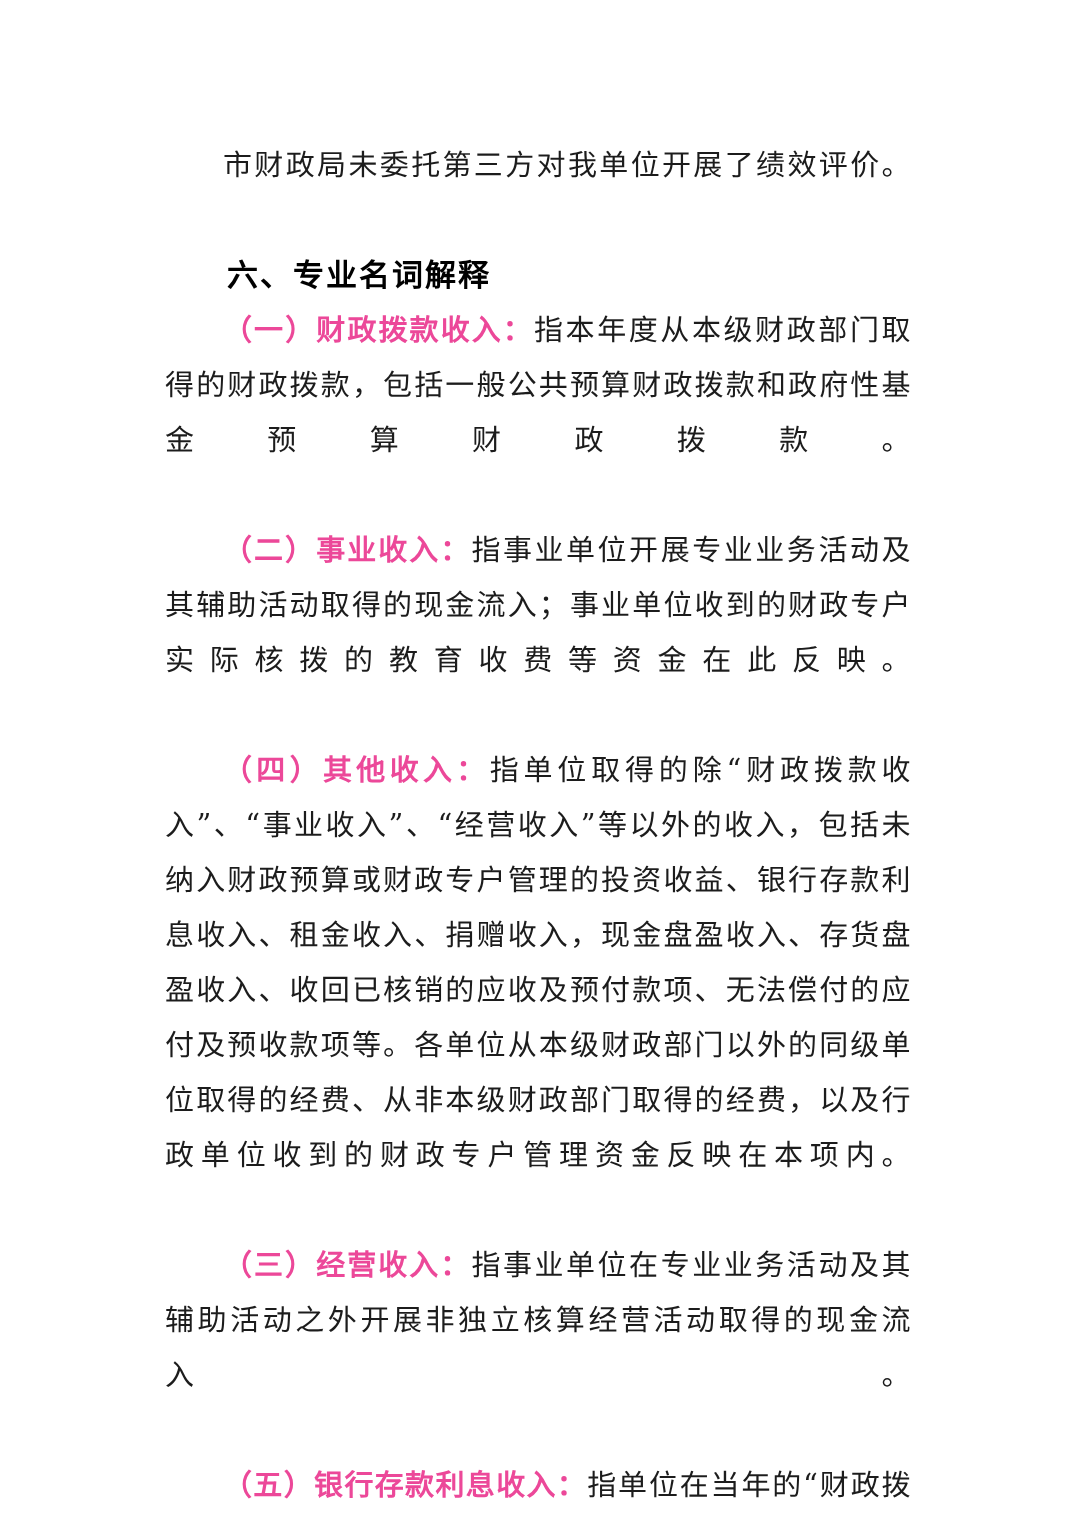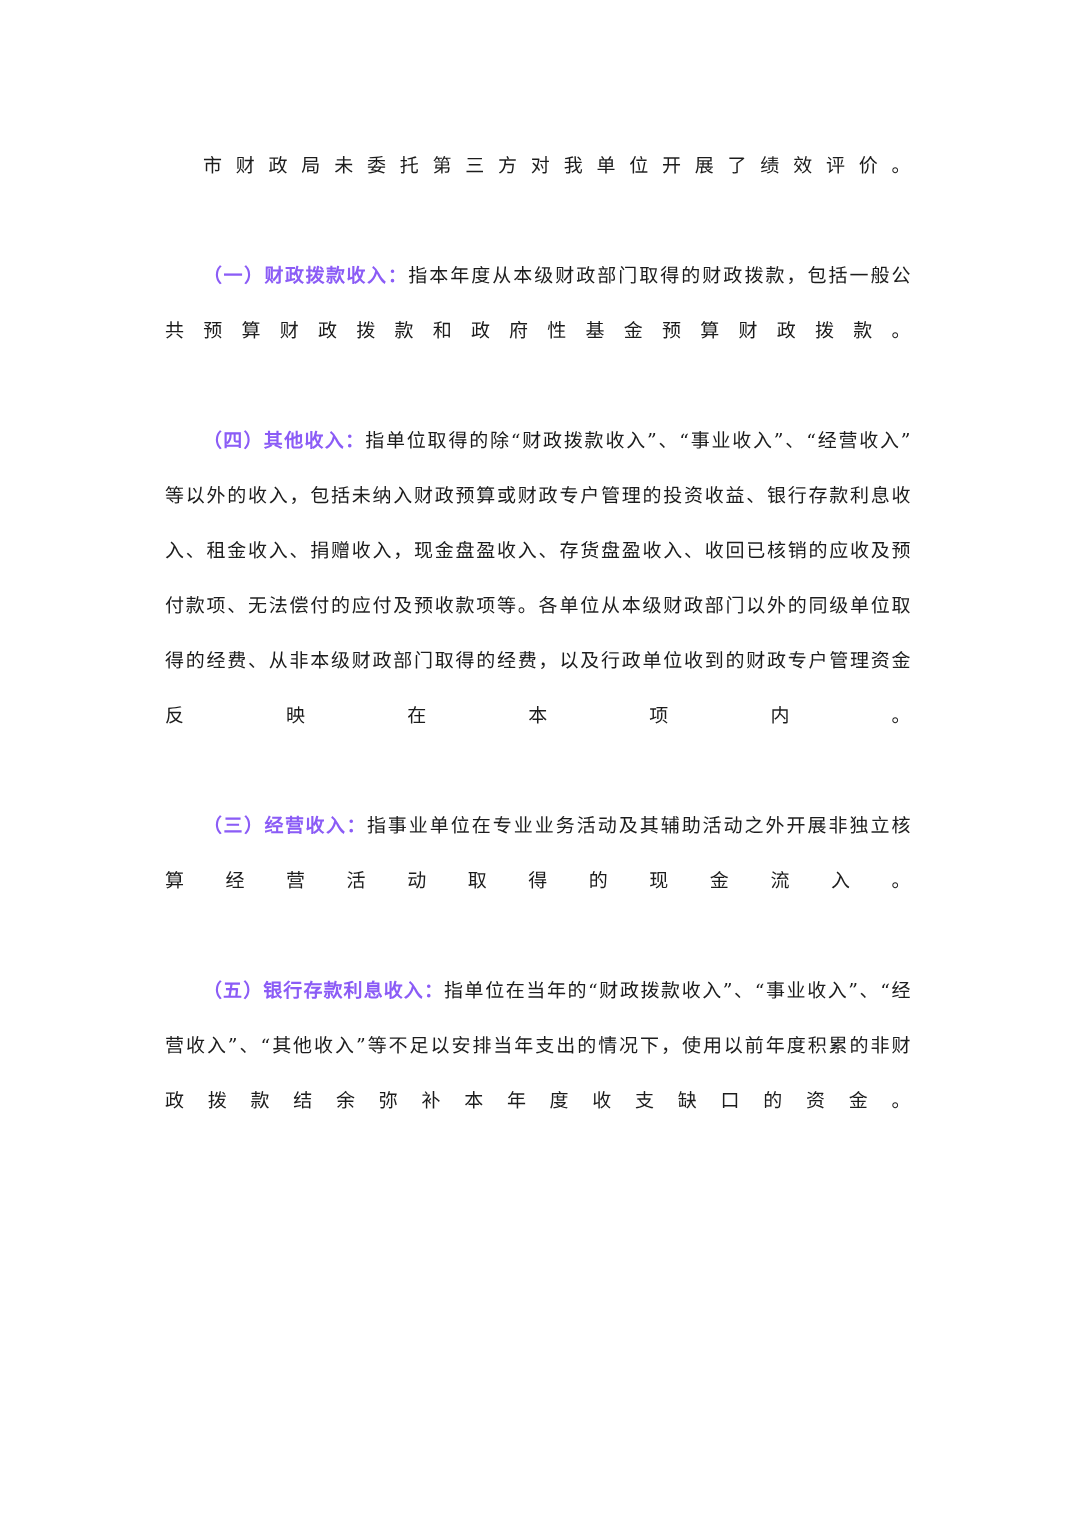--- a/index.html
+++ b/index.html
@@ -20,21 +20,21 @@
 
   .content {
     position: absolute;
     top: 138px;
     left: 165px;
     width: 747px;
     color: #1c1c1c;
   }
 
   .para {
-    font-size: 19px;
+    font-size: 29px;
     line-height: 55px;
     letter-spacing: 1.5px;
     text-align: justify;
     text-indent: 2em;
     color: #1c1c1c;
   }
 
   
   .para::after {
     content: "";
@@ -48,35 +48,37 @@
     font-size: 31px;
     line-height: 55px;
     letter-spacing: 2px;
     text-indent: 2em;
     color: #000000;
   }
 
   .term-label {
     font-family: "Liberation Sans", "DejaVu Sans", sans-serif;
     font-weight: bold;
-    color: #8b5cf6;
+    color: #ec4899;
     letter-spacing: 1px;
   }
 </style>
 </head>
 <body>
 
 <div class="page">
   <div class="content">
 
     <p class="para">市财政局未委托第三方对我单位开展了绩效评价。</p>
 
+    <h2 class="section-heading">六、专业名词解释</h2>
 
     <p class="para"><span class="term-label">（一）财政拨款收入：</span><span>指本年度从本级财政部门取得的财政拨款，包括一般公共预算财政拨款和政府性基金预算财政拨款。</span></p>
 
+    <p class="para"><span class="term-label">（二）事业收入：</span><span>指事业单位开展专业业务活动及其辅助活动取得的现金流入；事业单位收到的财政专户实际核拨的教育收费等资金在此反映。</span></p>
 
     <p class="para"><span class="term-label">（四）其他收入：</span><span>指单位取得的除“财政拨款收入”、“事业收入”、“经营收入”等以外的收入，包括未纳入财政预算或财政专户管理的投资收益、银行存款利息收入、租金收入、捐赠收入，现金盘盈收入、存货盘盈收入、收回已核销的应收及预付款项、无法偿付的应付及预收款项等。各单位从本级财政部门以外的同级单位取得的经费、从非本级财政部门取得的经费，以及行政单位收到的财政专户管理资金反映在本项内。</span></p>
 
     <p class="para"><span class="term-label">（三）经营收入：</span><span>指事业单位在专业业务活动及其辅助活动之外开展非独立核算经营活动取得的现金流入。</span></p>
 
     <p class="para"><span class="term-label">（五）银行存款利息收入：</span><span>指单位在当年的“财政拨款收入”、“事业收入”、“经营收入”、“其他收入”等不足以安排当年支出的情况下，使用以前年度积累的非财政拨款结余弥补本年度收支缺口的资金。</span></p>
 
   </div>
 </div>
 

